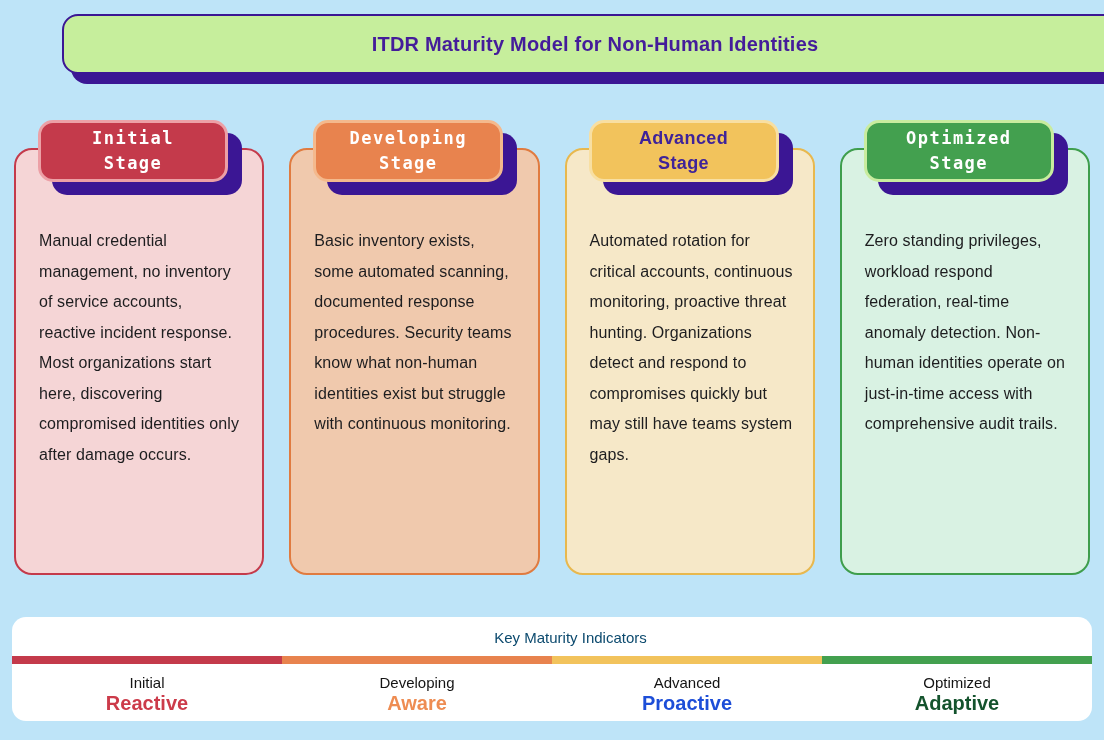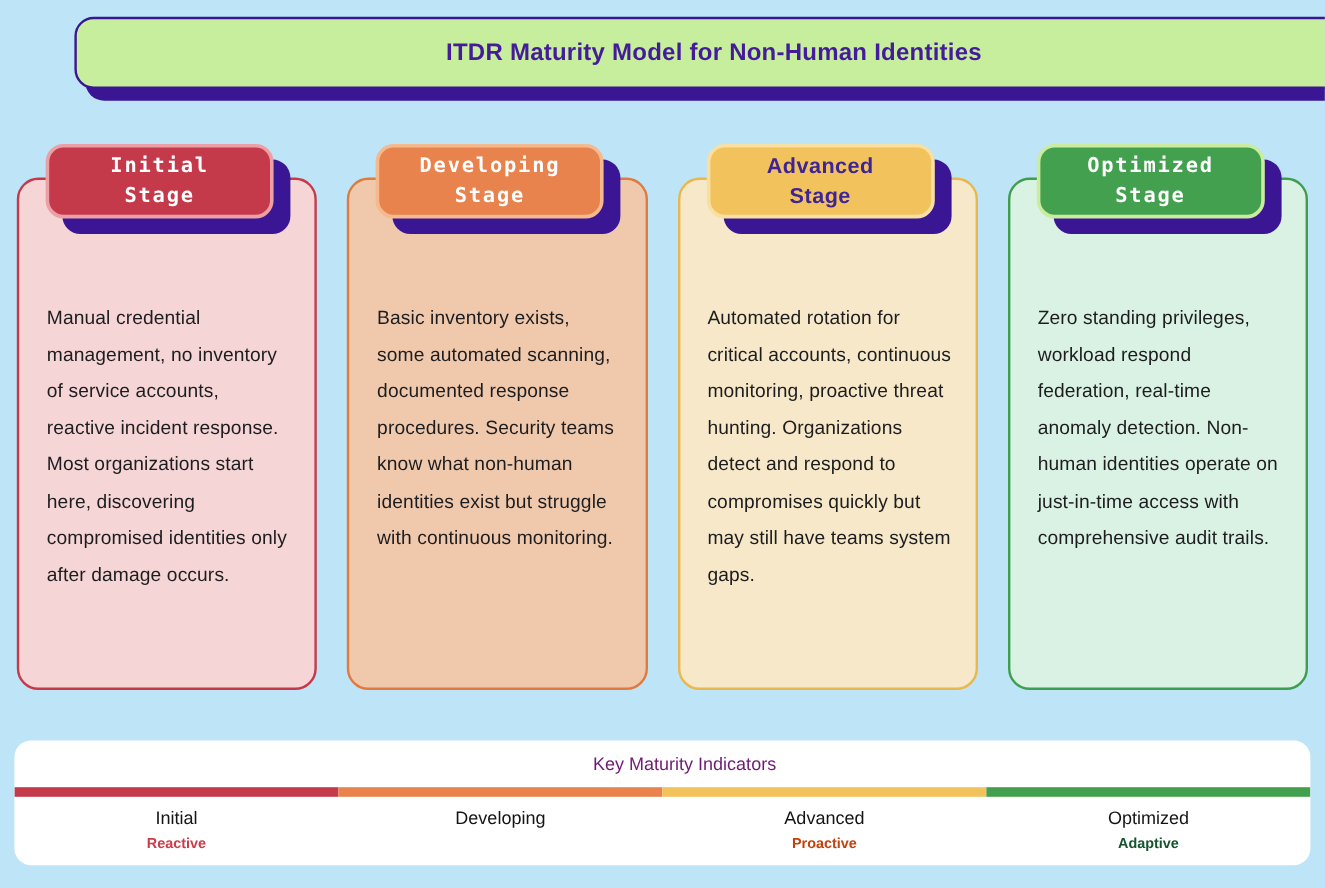--- a/index.html
+++ b/index.html
@@ -26,21 +26,21 @@
     display:flex;gap:25px;
   }
   .stage-col{flex:1;position:relative;}
   .stage-card{
     height:427px;box-sizing:border-box;
     background:var(--card-bg);border:2px solid var(--card-border);
     border-radius:18px;
     padding:76px 20px 0 23px;
   }
   .stage-desc{
-    font-size:16px;line-height:30.5px;color:#1d1d1f;letter-spacing:.1px;margin-top:25px;
+    font-size:16px;line-height:30.5px;color:#1d1d1f;letter-spacing:.1px;
   }
   .stage-badge{
     position:absolute;top:-28px;left:24px;width:190px;height:62px;
     box-sizing:border-box;
     background:var(--badge-bg);border:3px solid var(--badge-border);
     border-radius:15px;box-shadow:14px 13px 0 #3b1694;
     display:flex;flex-direction:column;align-items:center;justify-content:center;
     color:var(--badge-text);
     font-family:"DejaVu Sans Mono",monospace;font-weight:bold;
     font-size:17px;line-height:25px;letter-spacing:1.5px;
@@ -49,29 +49,29 @@
   .stage-badge.sans{
     font-family:"Liberation Sans",sans-serif;font-size:18px;letter-spacing:.4px;
   }
   
   .indicators{
     position:absolute;left:12px;top:617px;width:1080px;height:104px;
     background:#ffffff;border-radius:14px;overflow:hidden;
     display:flex;flex-direction:column;
   }
   .indicators-title{
-    text-align:center;font-size:15px;color:#701a75;
+    text-align:center;font-size:15px;color:#0c4a6e;
     padding-top:12px;height:18px;margin-left:37px;
   }
   .maturity-bar{display:flex;margin-top:9px;height:8px;width:100%;}
   .bar-seg{flex:1;height:8px;}
   .indicator-labels{display:flex;margin-top:8px;}
   .indicator-item{flex:1;text-align:center;}
   .indicator-stage{font-size:15px;color:#141414;line-height:21px;}
-  .indicator-trait{font-size:12px;font-weight:bold;line-height:21px;}
+  .indicator-trait{font-size:20px;font-weight:bold;line-height:21px;}
 </style>
 </head>
 <body>
 
 <div class="banner">
   <div class="banner-title">ITDR Maturity Model for Non-Human Identities</div>
 </div>
 
 <div class="stages">
 
@@ -125,23 +125,24 @@
     <div class="bar-seg" style="background: rgb(242, 195, 92);"></div>
     <div class="bar-seg" style="background: rgb(67, 160, 79);"></div>
   </div>
   <div class="indicator-labels">
     <div class="indicator-item">
       <div class="indicator-stage">Initial</div>
       <div class="indicator-trait" style="color: rgb(204, 59, 74);">Reactive</div>
     </div>
     <div class="indicator-item">
       <div class="indicator-stage">Developing</div>
+      <div class="indicator-trait" style="color: rgb(238, 140, 82);">Aware</div>
     </div>
     <div class="indicator-item">
       <div class="indicator-stage">Advanced</div>
-      <div class="indicator-trait" style="color: #c2410c;">Proactive</div>
+      <div class="indicator-trait" style="color: #1d4ed8;">Proactive</div>
     </div>
     <div class="indicator-item">
       <div class="indicator-stage">Optimized</div>
       <div class="indicator-trait" style="color: #14532d;">Adaptive</div>
     </div>
   </div>
 </div>
 
 </body></html>

